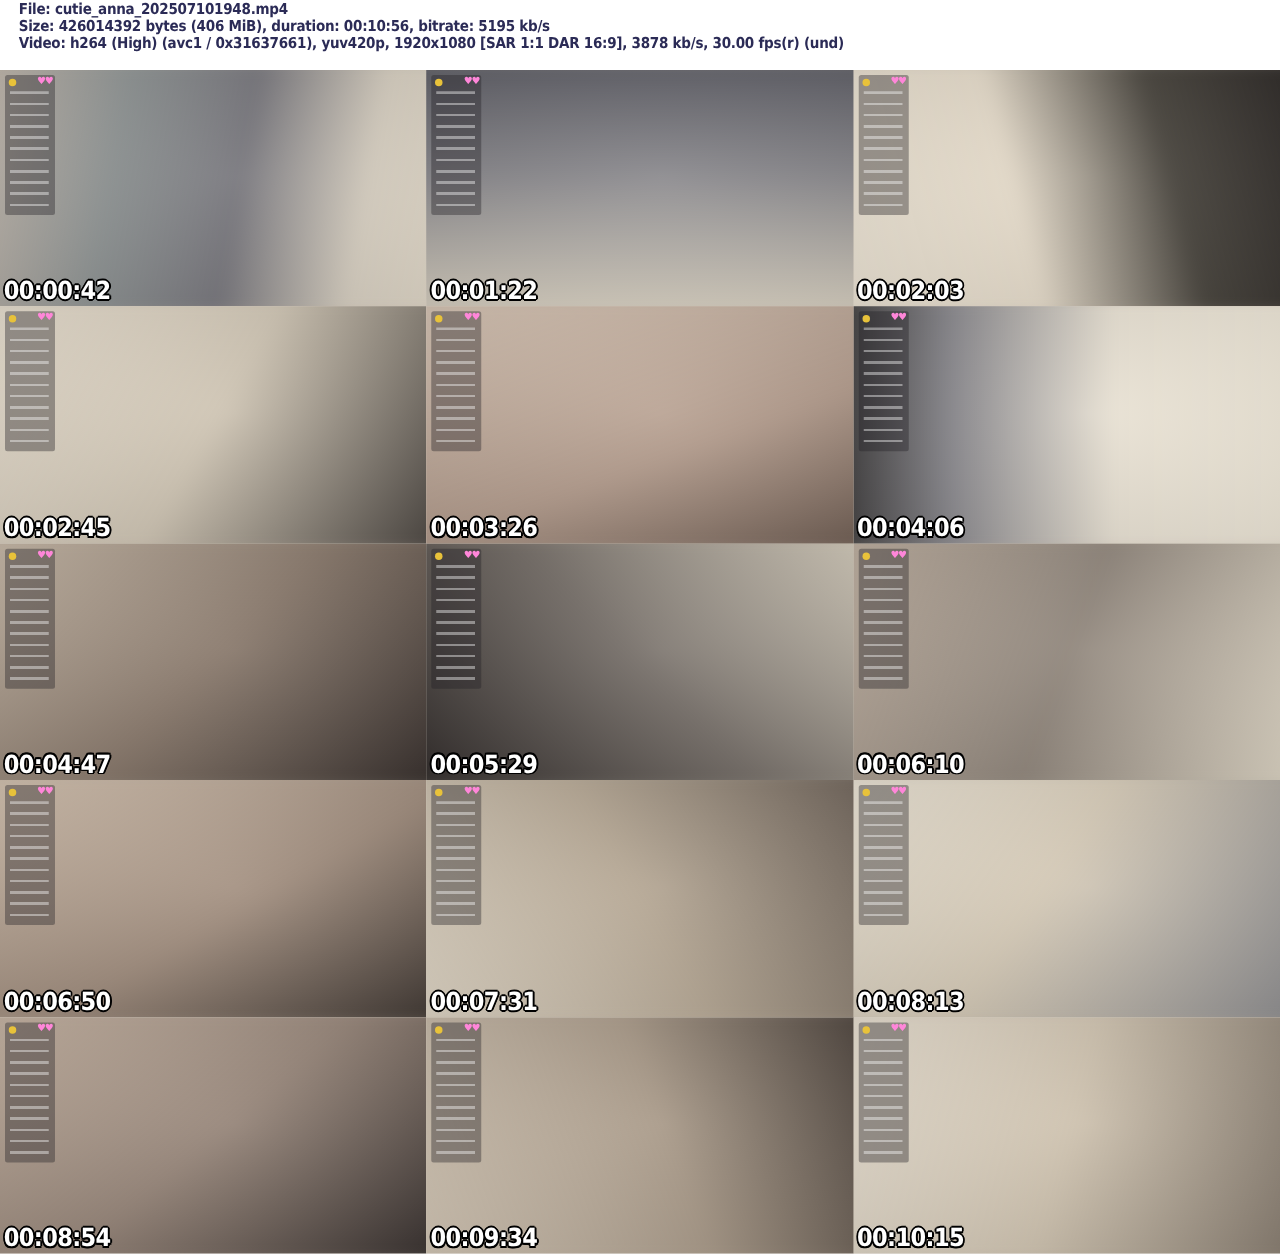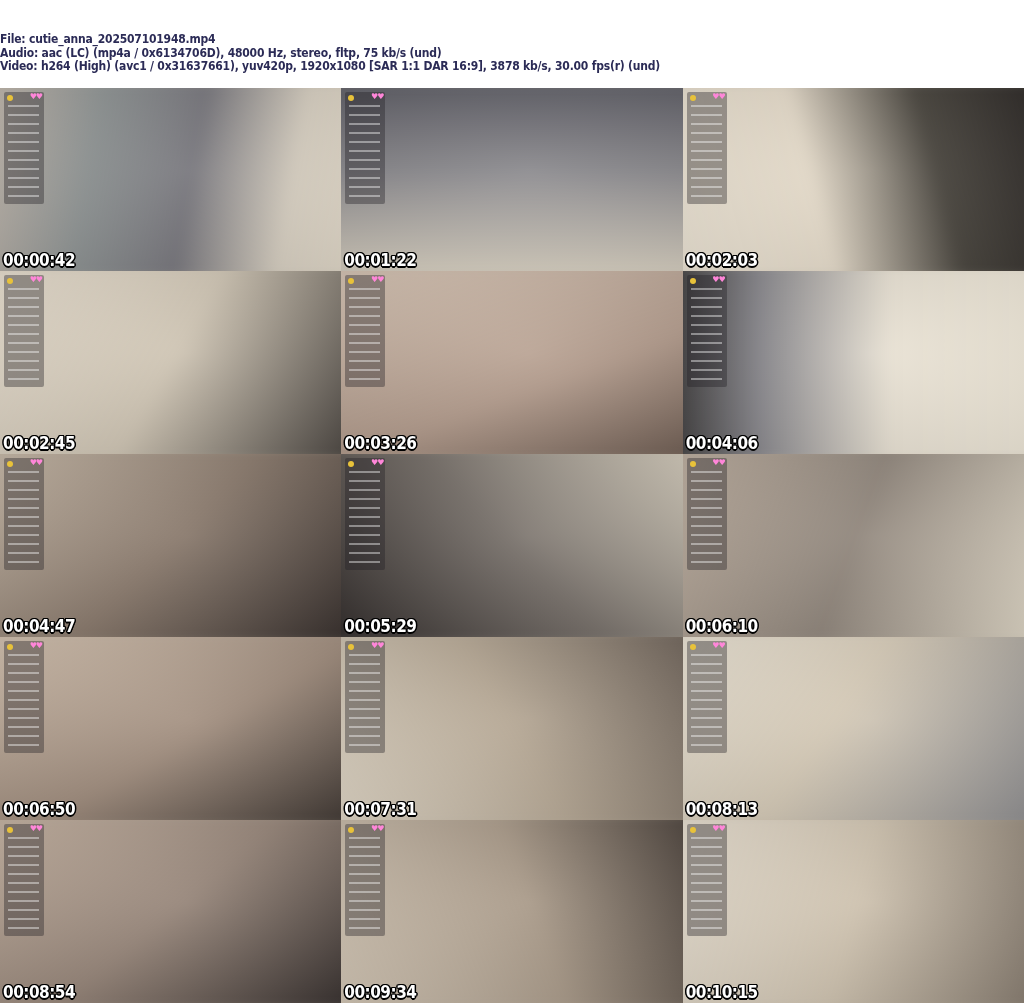--- a/index.html
+++ b/index.html
@@ -11,25 +11,24 @@
     width: 1024px;
     height: 1003px;
     display: flex;
     flex-direction: column;
     font-family: "DejaVu Sans", sans-serif;
     background: #ffffff;
     overflow: hidden;
   }
   
   .meta-header {
-    padding: 1px 2px 0 0;
+    padding: 1px 2px 0 15px;
     height: 56px;
     box-sizing: border-box;
     background: #ffffff;
-    margin-top: 32px;
   }
   .meta-line {
     font-size: 12px;
     font-weight: bold;
     font-stretch: condensed;
     letter-spacing: -0.2px;
     line-height: 13.7px;
     color: #2b2b56;
     white-space: nowrap;
   }
@@ -100,38 +99,38 @@
       rgba(255,255,255,0.75) 0px, rgba(255,255,255,0.75) 2px,
       transparent 2px, transparent 9px
     );
   }
   
   .timestamp {
     position: absolute;
     left: 3px;
     bottom: 1px;
     z-index: 3;
-    font-size: 17px;
+    font-size: 20px;
     font-weight: bold;
     font-stretch: condensed;
     letter-spacing: -0.5px;
     color: #ffffff;
     text-shadow:
       -1.5px 0 #000, 1.5px 0 #000, 0 -1.5px #000, 0 1.5px #000,
       -1px -1px #000, 1px 1px #000, -1px 1px #000, 1px -1px #000;
   }
 </style>
 </head>
 <body>
 
 <div class="sheet">
 
   <div class="meta-header">
     <div class="meta-line">File: cutie_anna_202507101948.mp4</div>
-    <div class="meta-line">Audio: aac (LC) (mp4a / 0x6134706D), 48000 Hz, stereo, fltp, 75 kb/s (und)</div>
+    <div class="meta-line">Size: 426014392 bytes (406 MiB), duration: 00:10:56, bitrate: 5195 kb/s</div>
     <div class="meta-line">Video: h264 (High) (avc1 / 0x31637661), yuv420p, 1920x1080 [SAR 1:1 DAR 16:9], 3878 kb/s, 30.00 fps(r) (und)</div>
   </div>
 
   <div class="thumb-grid">
   <div class="thumb">
     <div class="thumb-fill" style="background:linear-gradient(100deg,#c9beb2 0%,#8f9494 30%,#77767c 55%,#d8d0c2 80%,#e4dbcb 100%)"></div>
     <div class="chat-overlay">
       <span class="emoji-dot"></span>
       <span class="hearts">♥♥</span>
       <div class="menu-lines"></div>

